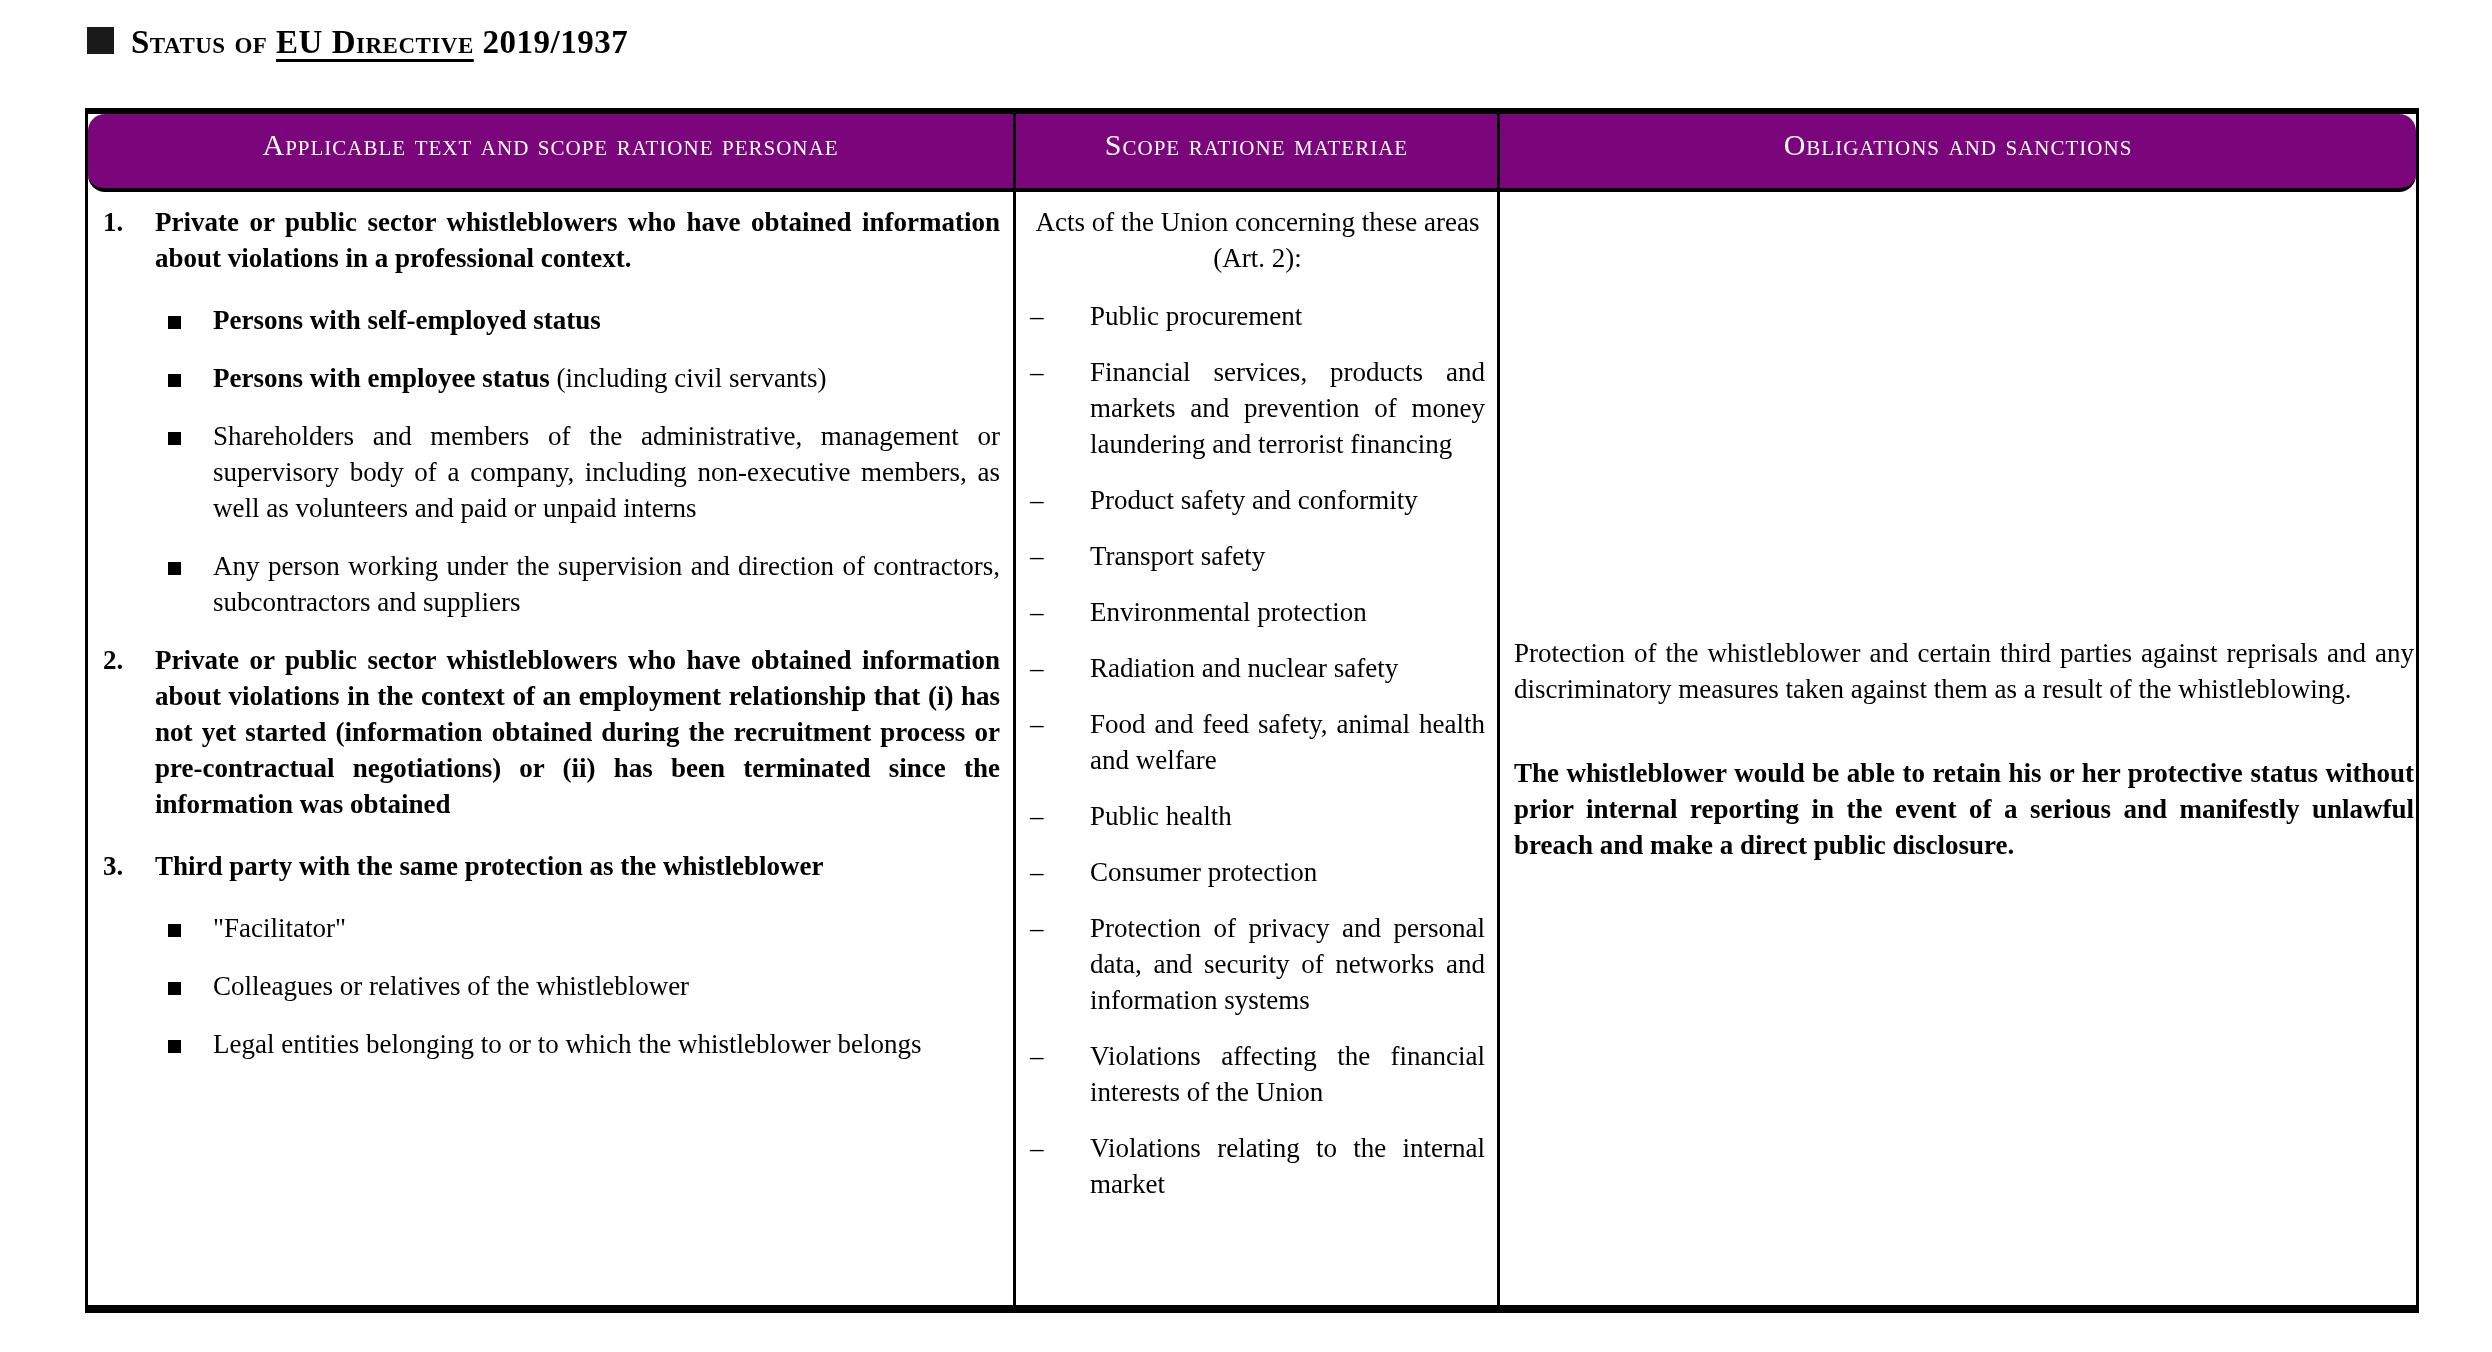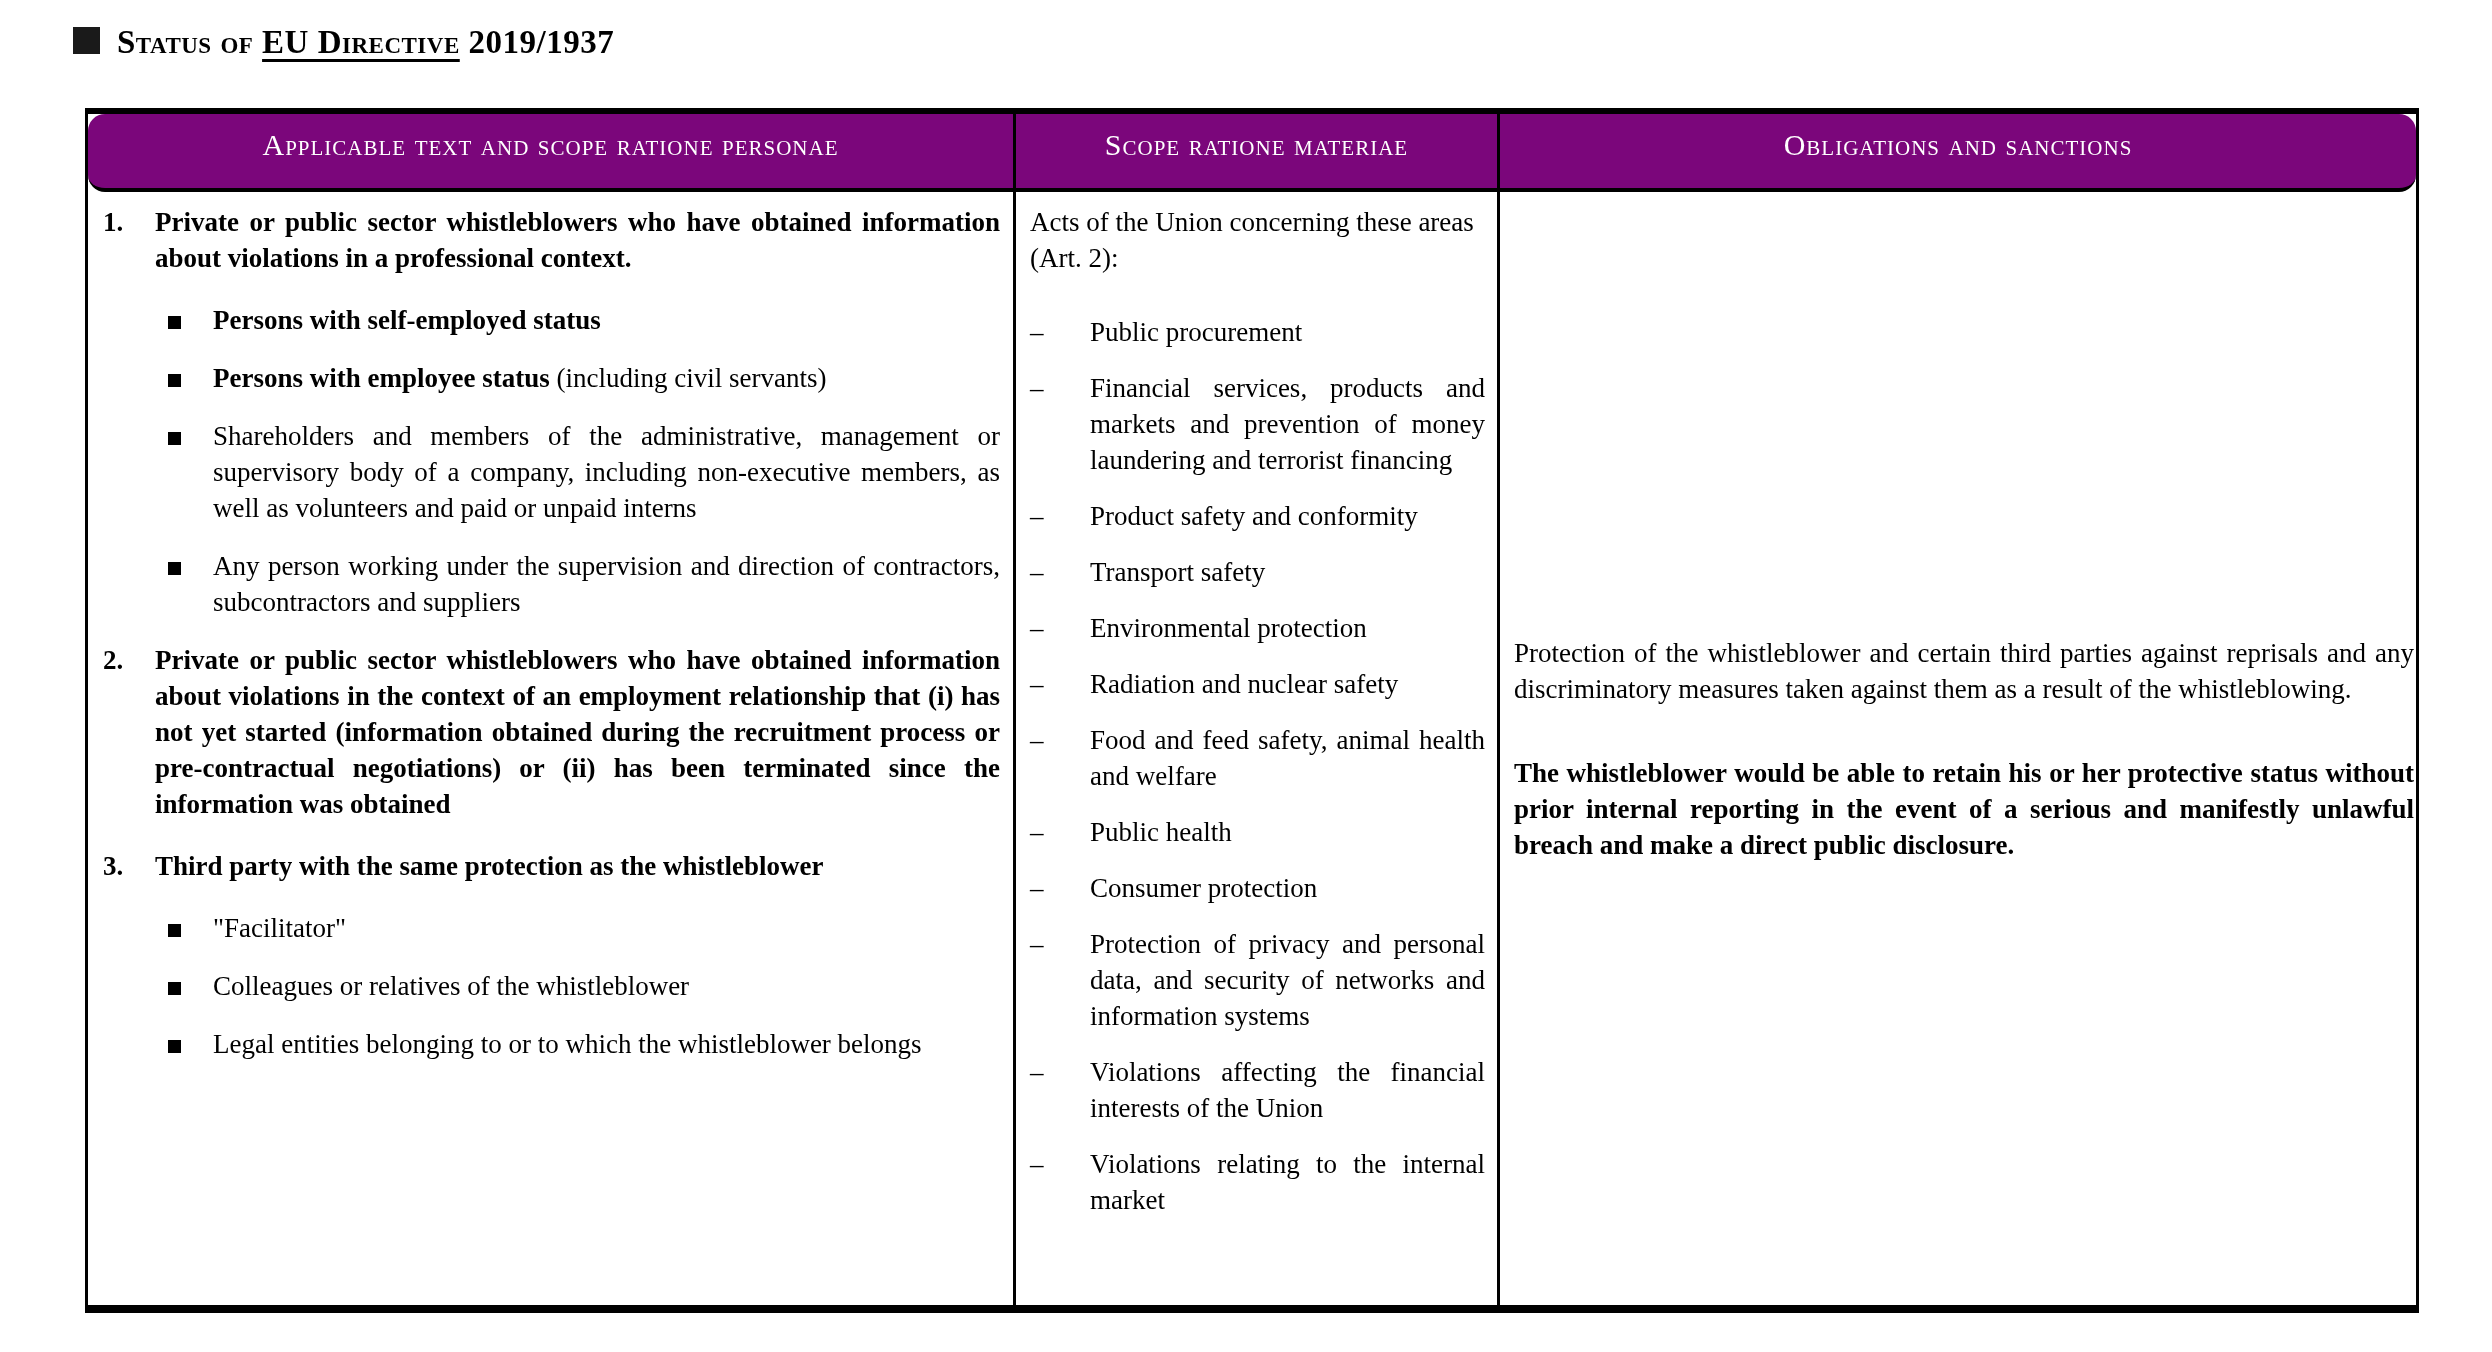--- a/index.html
+++ b/index.html
@@ -4,21 +4,21 @@
 <style>
   * { margin:0; padding:0; box-sizing:border-box; }
   html,body { background:#ffffff; }
   body {
     width:2492px; height:1352px; position:relative; overflow:hidden;
     font-family:"Liberation Serif","DejaVu Serif",serif;
     color:#000;
   }
   
   .doc-title{
-    position:absolute; left:73px; top:24px;
+    position:absolute; left:87px; top:24px;
     font-size:33px; font-weight:bold; font-variant:small-caps;
     letter-spacing:0.5px; white-space:nowrap;
   }
   .title-sq{
     display:inline-block; width:27px; height:27px; background:#1a1a1a;
     margin-right:17px; transform:translateY(1px);
   }
   .t-underline{ text-decoration:underline; text-decoration-thickness:3px; text-underline-offset:6px; }
 
   
@@ -51,21 +51,21 @@
   .num{ width:52px; flex:none; font-weight:bold; }
   .ntext{ flex:1; text-align:justify; font-weight:bold; }
   .bullet{ display:flex; margin-left:65px; margin-bottom:22px; }
   .bmark{ width:45px; flex:none; }
   .bsq{ display:inline-block; width:13px; height:13px; background:#000; margin-top:11px; }
   .btext{ flex:1; text-align:justify; }
   .btext b{ font-weight:bold; }
 
   
   .td.c2{ padding:12px 12px 0 14px; font-size:27px; line-height:36px; }
-  .c2-intro{ margin-bottom:38px; text-align:left; }
+  .c2-intro{ margin-bottom:22px; text-align:center; }
   .ditem{ display:flex; margin-bottom:20px; }
   .dash{ width:60px; flex:none; }
   .dtext{ flex:1; text-align:justify; }
 
   
   .td.c3{
     padding:0 2px 0 14px; font-size:27px; line-height:36px;
     display:flex; flex-direction:column; justify-content:center;gap:10px;
   }
   .p1{ text-align:justify; margin-bottom:38px; }

